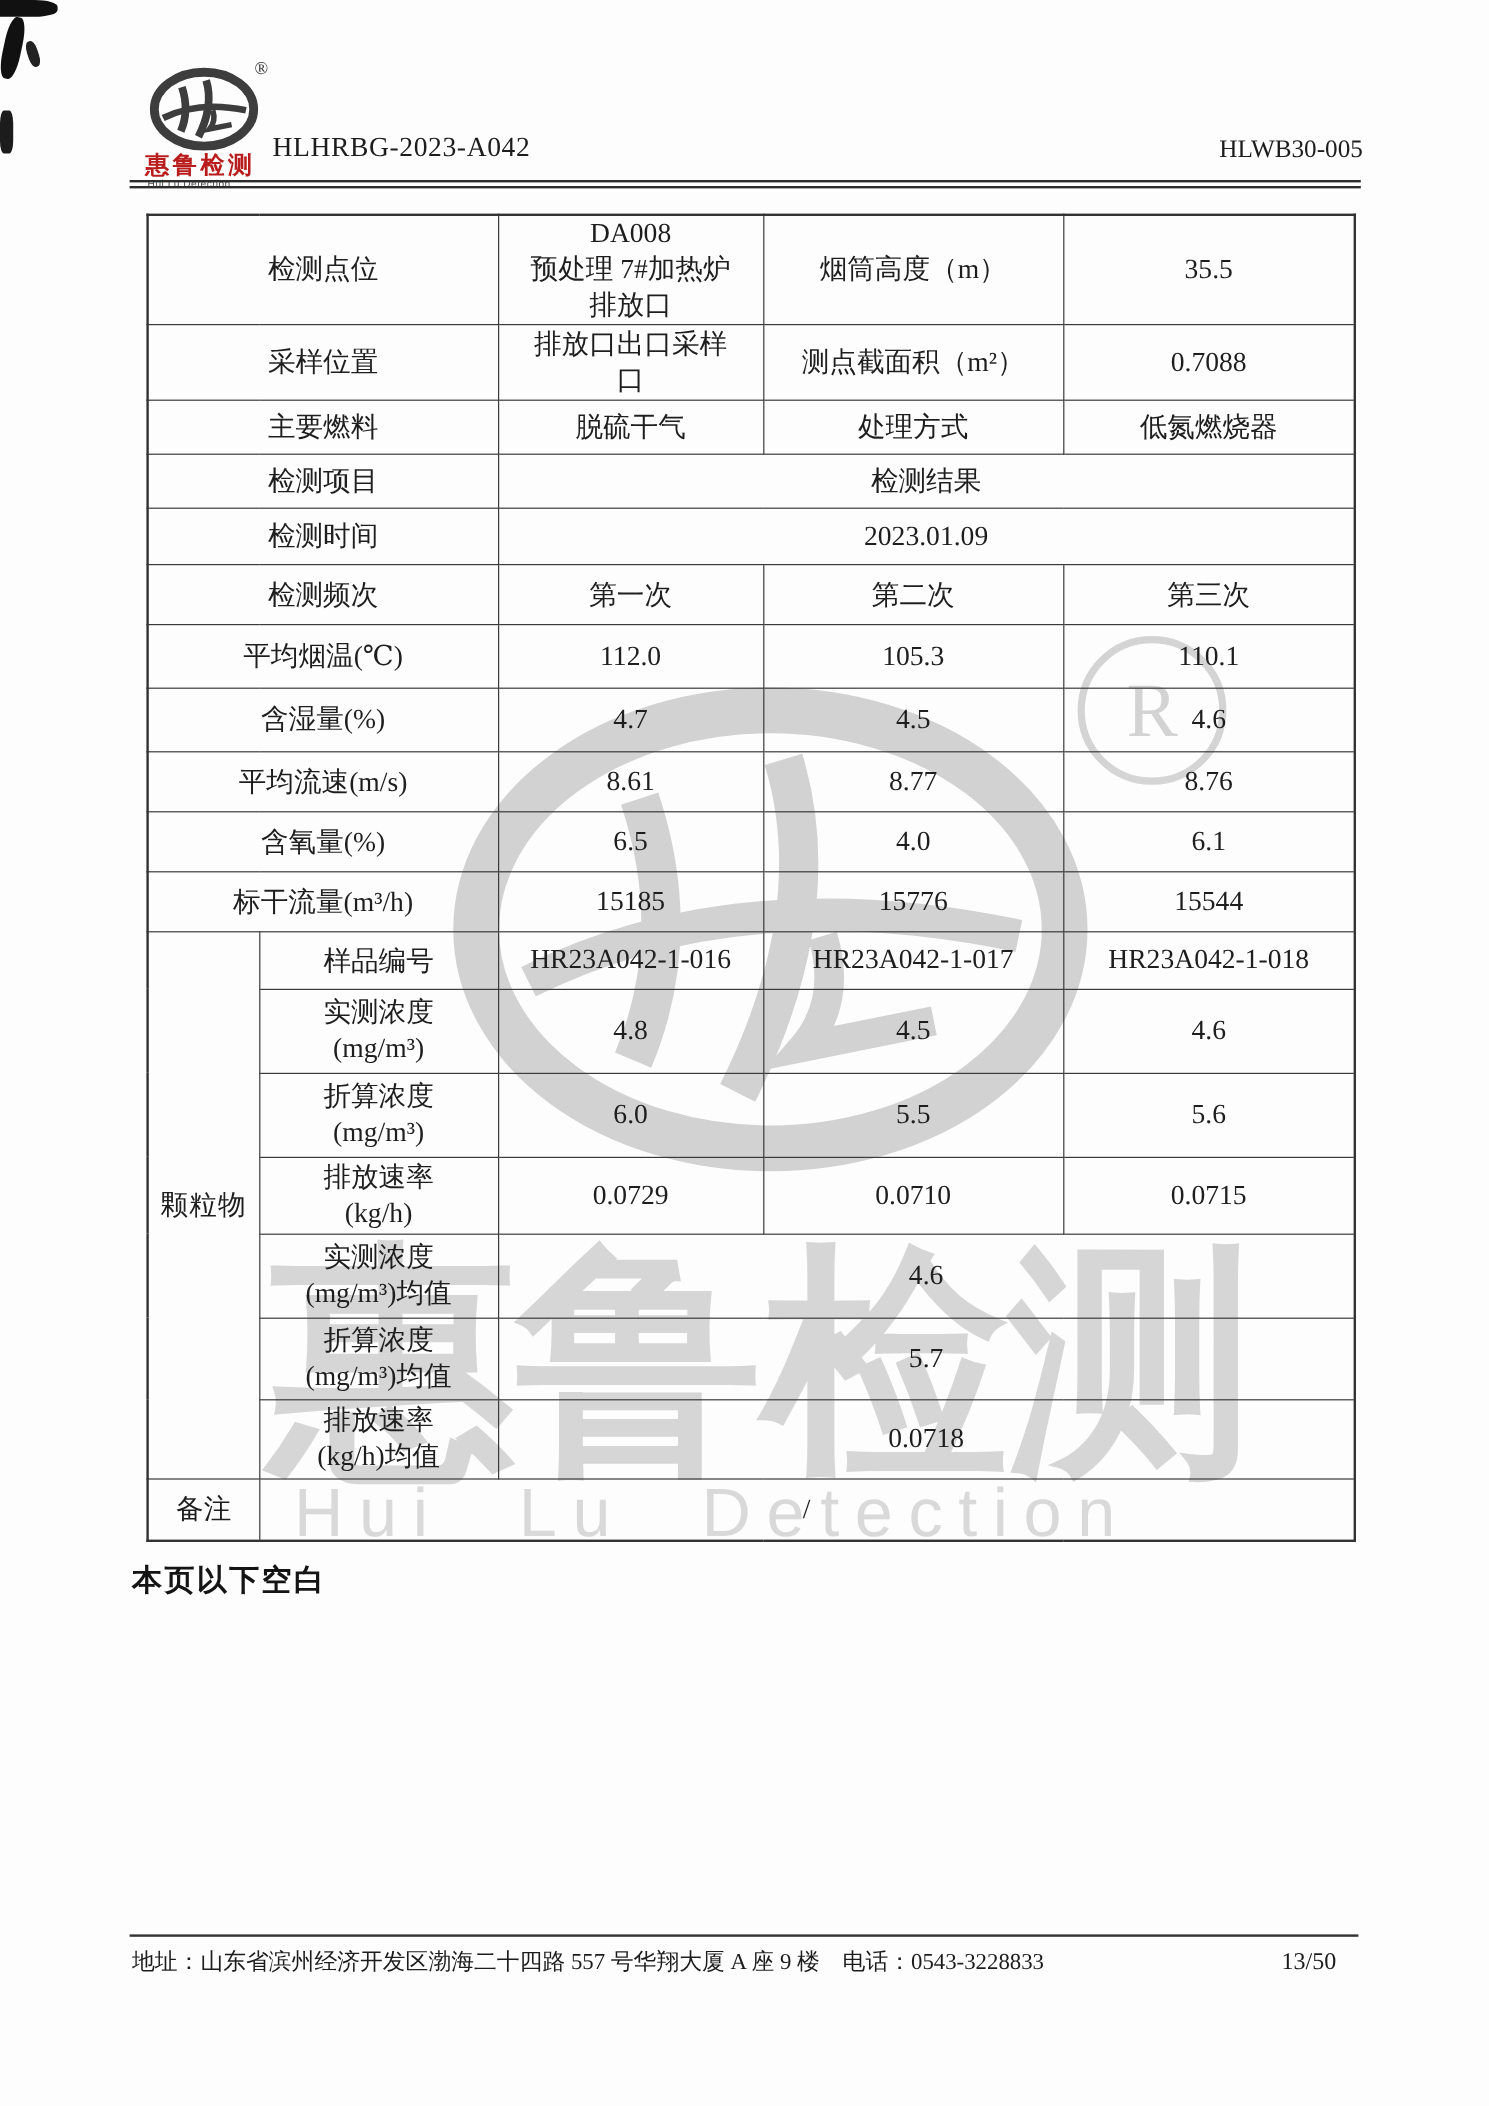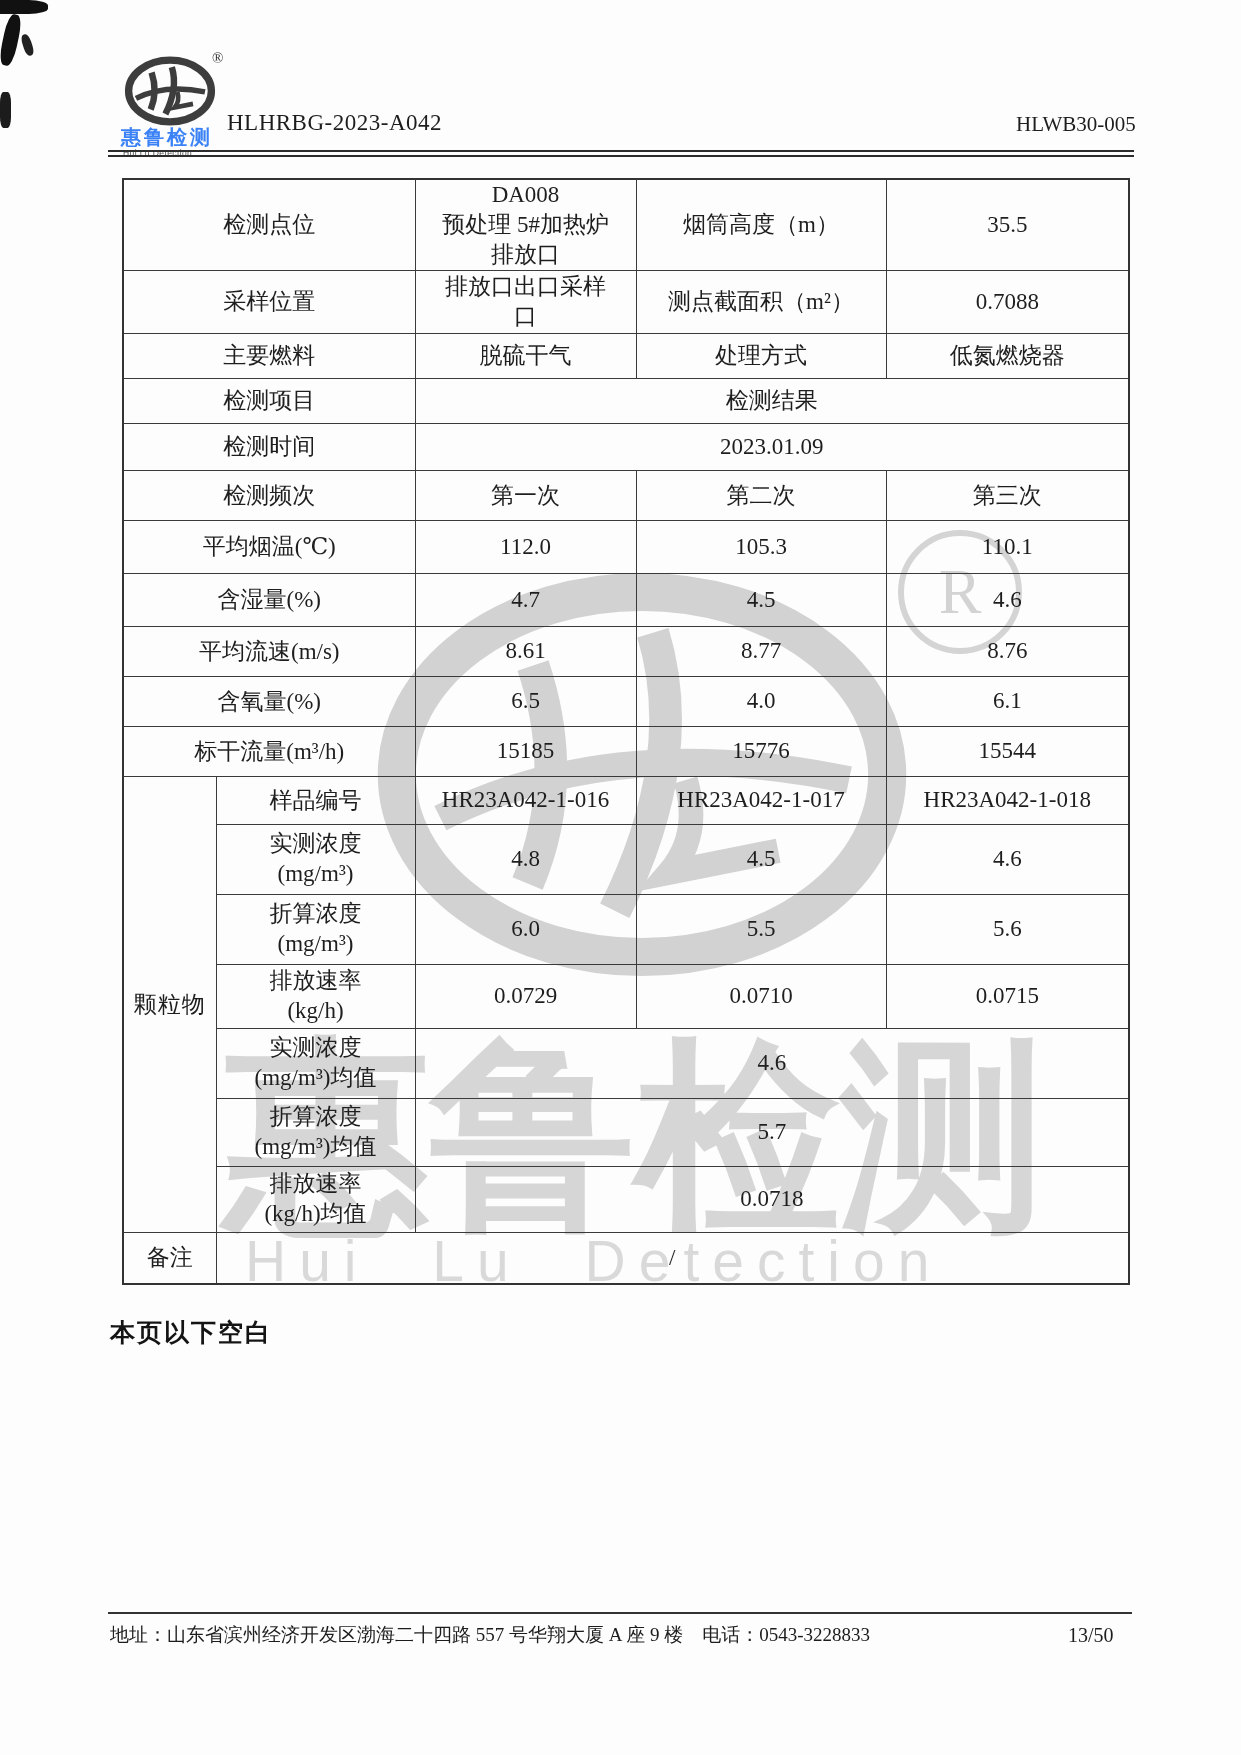--- a/index.html
+++ b/index.html
@@ -37,21 +37,21 @@
     left:898px;top:530px;width:112px;height:112px;
     border:6px solid #cecece;border-radius:50%;
     display:flex;align-items:center;justify-content:center;
     font-size:64px;color:#cccccc;font-family:"Liberation Serif",serif;
     opacity:.85;
   }
 
   
   .hdr-logo-svg{position:absolute;left:124px;top:54px;width:92px;height:74px;}
   .hdr-reg{position:absolute;left:212px;top:50px;font-size:15px;color:#333;}
-  .brand-cn{position:absolute;left:121px;top:124px;font-size:20px;font-weight:bold;letter-spacing:3px;color:#3b82f6;
+  .brand-cn{position:absolute;left:121px;top:124px;font-size:20px;font-weight:bold;letter-spacing:3px;color:#b91c1c;
     font-family:"Liberation Sans","DejaVu Sans",sans-serif;}
   .brand-en{position:absolute;left:123px;top:148px;font-size:8.5px;color:#4a4a4a;letter-spacing:.4px;
     font-family:"Liberation Sans","DejaVu Sans",sans-serif;}
   .report-no{position:absolute;left:227px;top:110px;font-size:23px;color:#1d1d1d;letter-spacing:.5px;}
   .company{position:absolute;left:586px;top:98px;font-size:31px;color:#1b1b1b;letter-spacing:1px;}
   .doc-no{position:absolute;left:1016px;top:112px;font-size:21px;color:#1d1d1d;}
   .dbl-rule{position:absolute;left:108px;top:150px;width:1026px;height:3px;
     border-top:2px solid #2c2c2c;border-bottom:2px solid #2c2c2c;}
 
   
@@ -66,21 +66,21 @@
     padding:0 2px;background:transparent;
   }
   table.rpt{border:2px solid #333;}
   .pre{white-space:pre-line;line-height:1.3;}
   .pname{letter-spacing:1px;}
 
   
   .below-note{
     position:absolute;left:110px;top:1300px;z-index:2;
     font-family:"Liberation Sans","DejaVu Sans",sans-serif;
-    font-size:25px;font-weight:bold;letter-spacing:2px;color:#141414;margin-top:16px;
+    font-size:25px;font-weight:bold;letter-spacing:2px;color:#141414;
   }
   .ftr-rule{position:absolute;left:108px;top:1612px;width:1024px;height:2px;background:#333;}
   .ftr-l1{position:absolute;left:110px;top:1622px;font-size:19px;color:#1c1c1c;}
   .ftr-page{position:absolute;left:1068px;top:1624px;font-size:20px;color:#1c1c1c;}
   .ftr-l2{position:absolute;left:110px;top:1654px;font-size:21.5px;color:#1c1c1c;}
 </style>
 </head>
 <body>
 
 <div class="page">
@@ -130,21 +130,21 @@
       <col style="width:93px">
         <col style="width:199px">
         <col style="width:221px">
       <col style="width:250px">
         <col style="width:243px">
     </colgroup>
     <tbody>
       <tr style="height:86px">
         <td colspan="2">检测点位</td>
         <td class="pre">DA008
-预处理 5#加热炉
+预处理 7#加热炉
 排放口</td>
         <td>烟筒高度（m）</td>
         <td>35.5</td>
       </tr>
       <tr style="height:63px">
         <td colspan="2">采样位置</td>
         <td class="pre">排放口出口采样
 口</td>
         <td>测点截面积（m²）</td>
         <td>0.7088</td>

